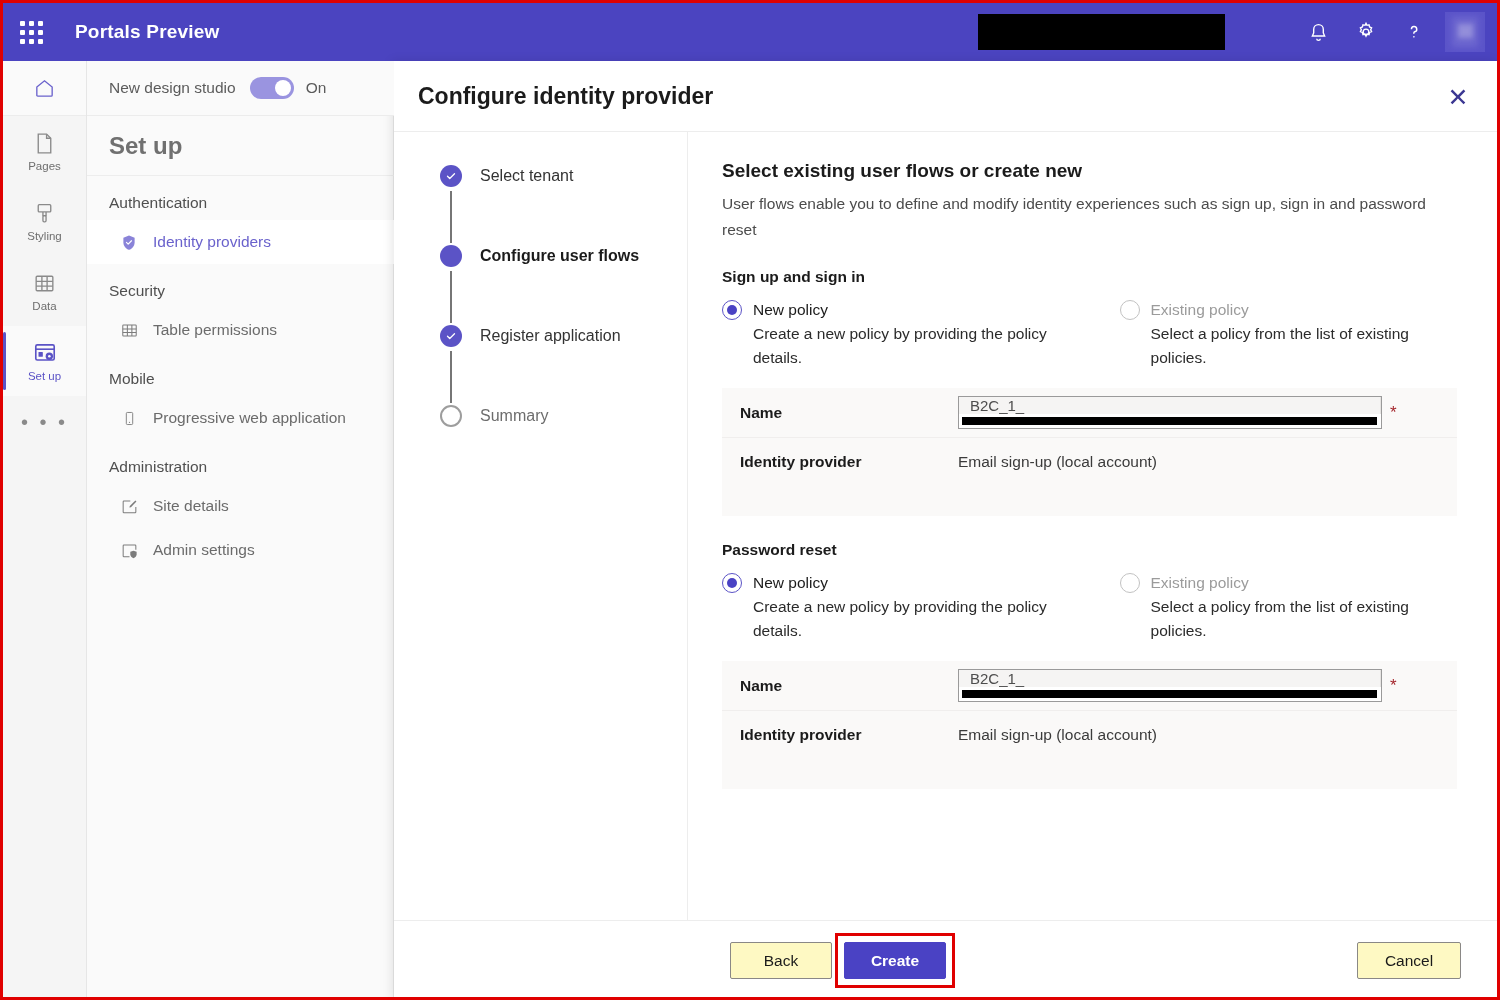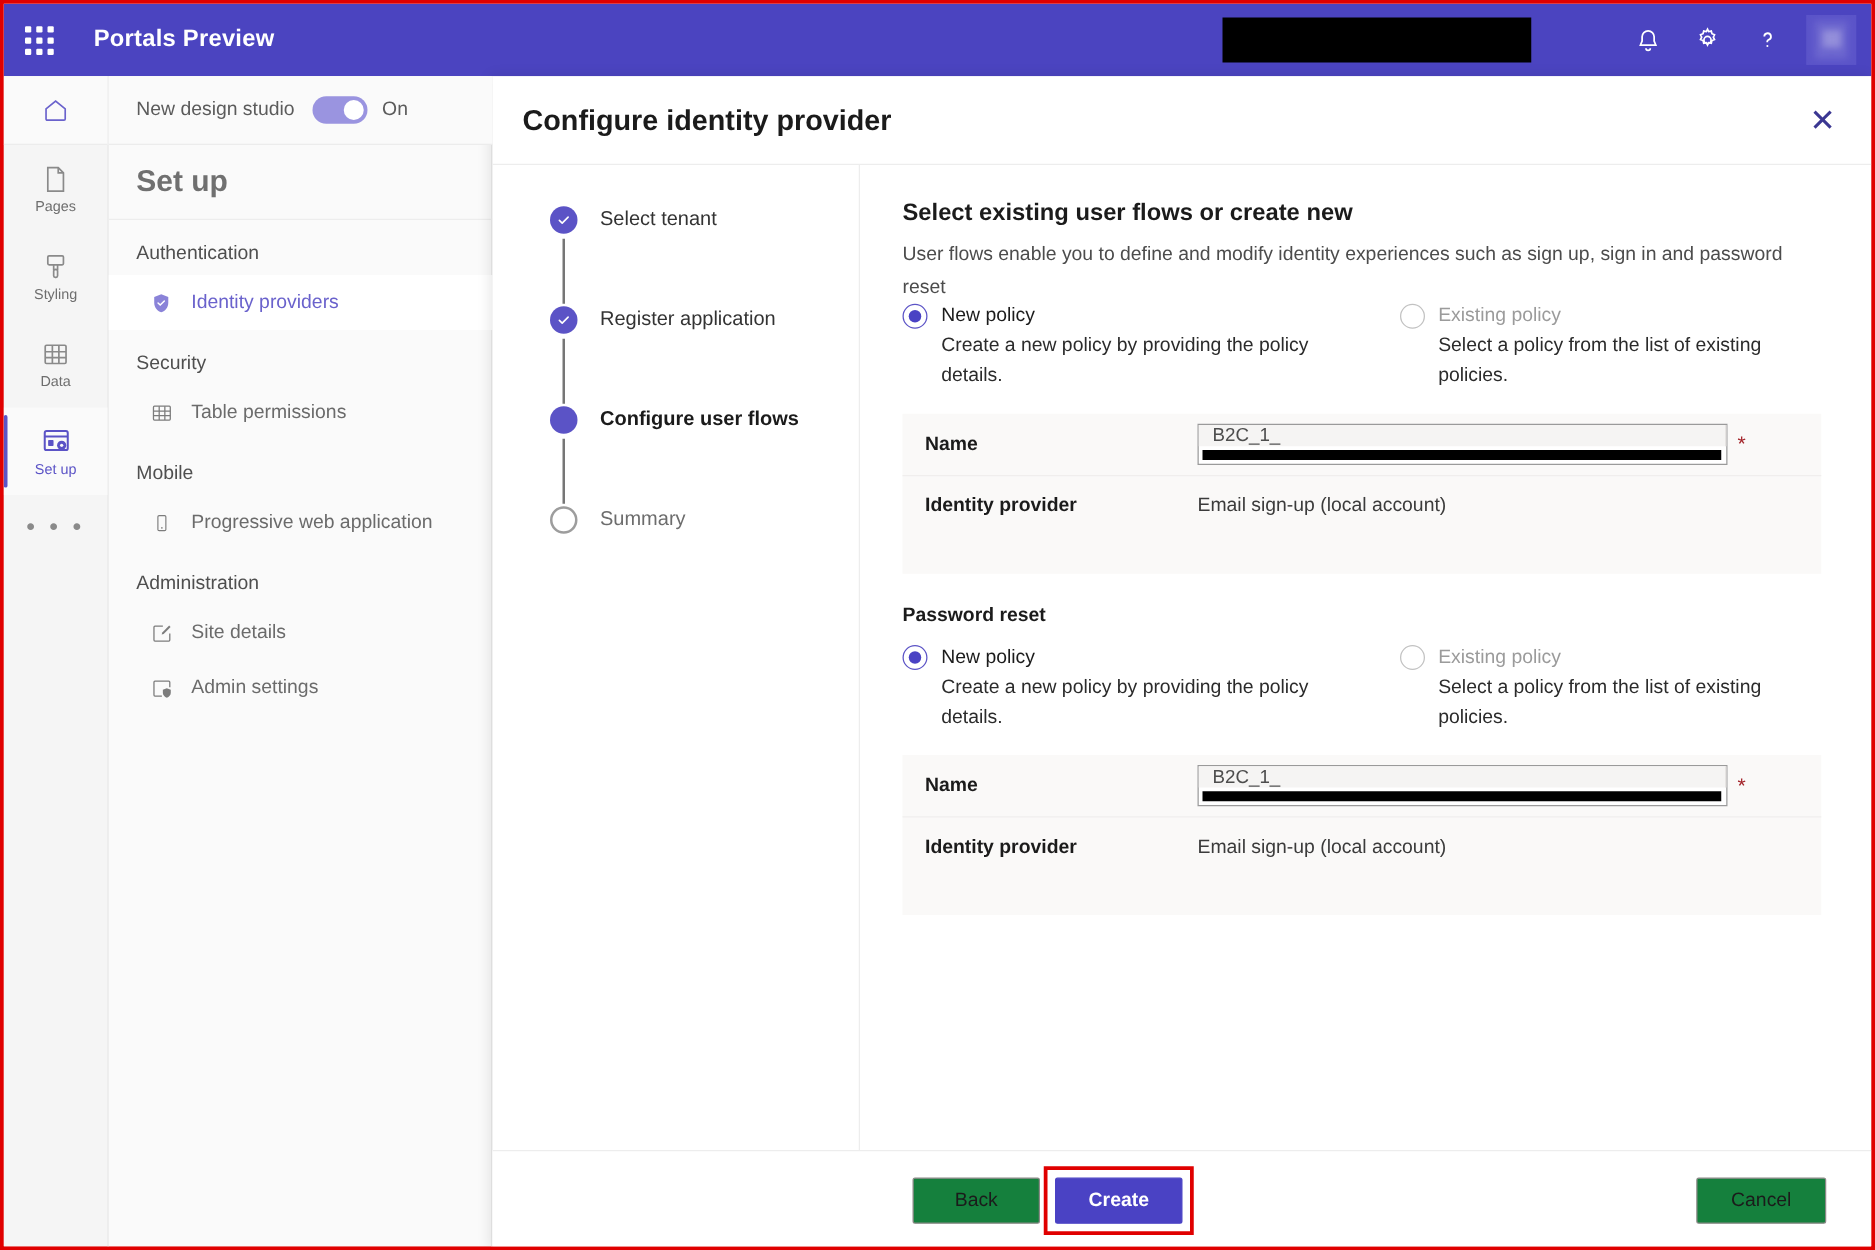--- a/index.html
+++ b/index.html
@@ -271,21 +271,21 @@
     position: absolute; bottom: 0; left: 0;
     width: 1103px; height: 80px;
     border-top: 1px solid #ededed;
     background: #fff;
   }
   .btn {
     position: absolute; top: 21px;
     height: 37px; min-width: 100px;
     display: flex; align-items: center; justify-content: center;
     font-size: 15.5px; cursor: pointer;
-    border: 1px solid #8a8886; background: #15803d; color: #1b1b1b;
+    border: 1px solid #8a8886; background: #fef9c3; color: #1b1b1b;
     border-radius: 2px;
   }
   .btn-back { left: 336px; width: 102px; }
   .btn-create {
     left: 450px; width: 102px;
     background: #4a42c4; border: 1px solid #4a42c4; color: #fff; font-weight: bold;
   }
   .btn-cancel { left: 963px; width: 104px; }
   .create-highlight {
     position: absolute; left: 441px; top: 12px;
@@ -467,48 +467,49 @@
         <div class="step">
           <span class="dot done">
             <svg width="12" height="12" viewBox="0 0 24 24" fill="none" stroke="#ffffff" stroke-width="2.6" stroke-linecap="round" stroke-linejoin="round">
                 <path d="M5 12.5l4.5 4.5L19 7.5"></path>
               </svg>
           </span>
           <span class="line"></span>
           <span class="slabel">Select tenant</span>
         </div>
 
+        <div class="step current-step">
+          <span class="dot current"></span>
+          <span class="line"></span>
+          <span class="slabel">Configure user flows</span>
+        </div>
+
         <div class="step">
           <span class="dot done">
             <svg width="12" height="12" viewBox="0 0 24 24" fill="none" stroke="#ffffff" stroke-width="2.6" stroke-linecap="round" stroke-linejoin="round">
                 <path d="M5 12.5l4.5 4.5L19 7.5"></path>
               </svg>
           </span>
           <span class="line"></span>
           <span class="slabel">Register application</span>
         </div>
 
-        <div class="step current-step">
-          <span class="dot current"></span>
-          <span class="line"></span>
-          <span class="slabel">Configure user flows</span>
-        </div>
-
         <div class="step todo-step">
           <span class="dot todo"></span>
           <span class="slabel">Summary</span>
         </div>
 
       </div>
 
       <div class="content">
 
         <div class="c-title">Select existing user flows or create new</div>
         <div class="c-sub">User flows enable you to define and modify identity experiences such as sign up, sign in and password reset</div>
 
+        <div class="c-section-title">Sign up and sign in</div>
 
         <div class="radio-row">
           <div class="radio-col">
             <div class="radio-head">
               <span class="radio checked"></span>
               <span class="radio-label">New policy</span>
             </div>
             <div class="radio-desc">Create a new policy by providing the policy details.</div>
           </div>
           <div class="radio-col second">

